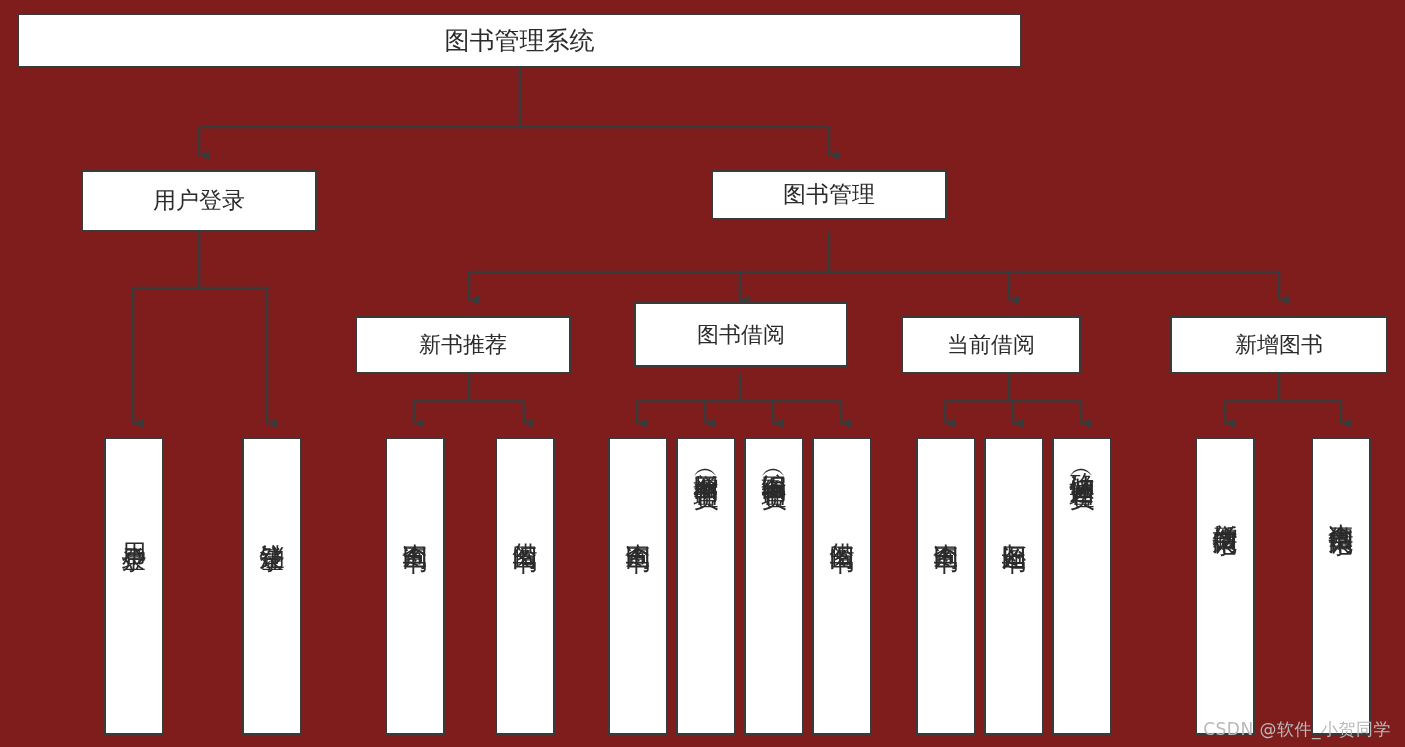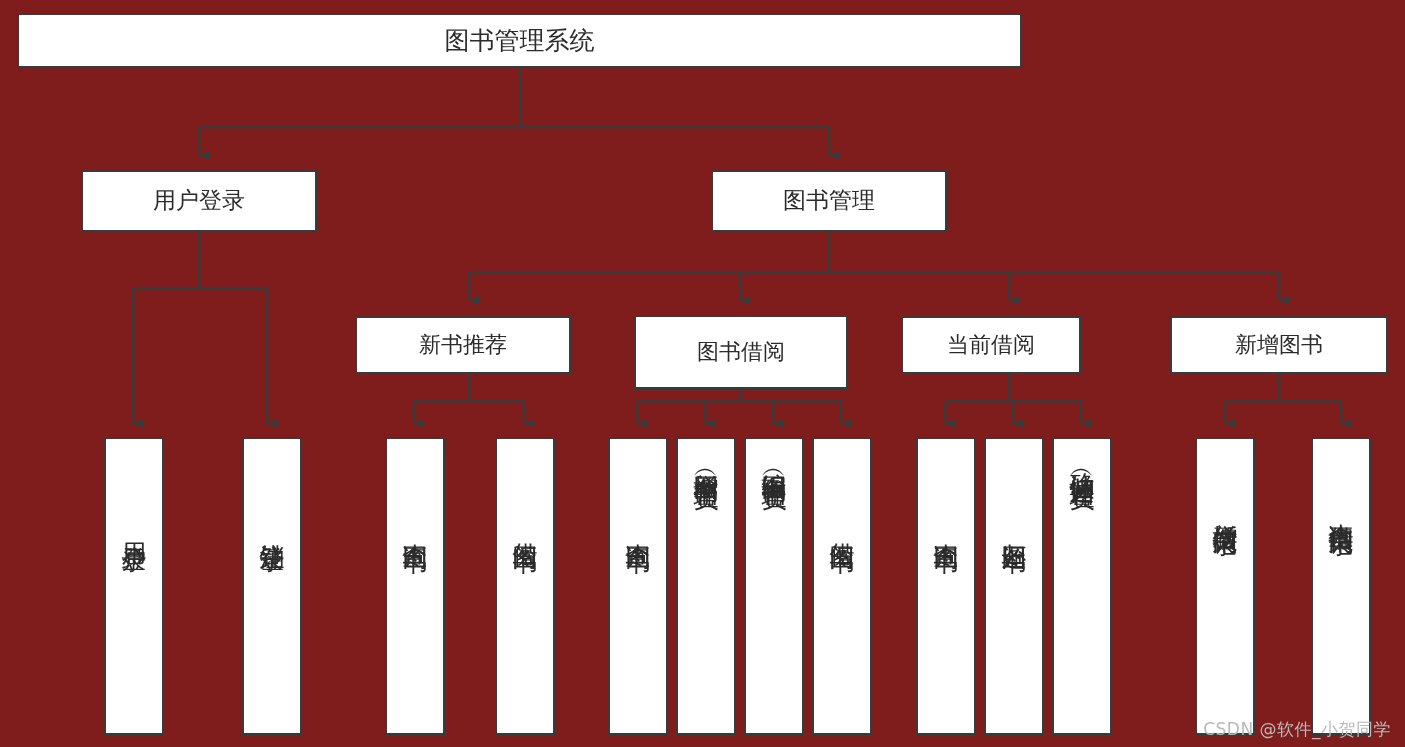--- a/index.html
+++ b/index.html
@@ -136,28 +136,28 @@
     </g>
   </svg>
 
   <div class="node level-root" style="left:17px; top:13px; width:1005px; height:55px;">
     <span class="node-label">图书管理系统</span>
   </div>
 
   <div class="node level-2" style="left:81px; top:170px; width:236px; height:62px;">
     <span class="node-label">用户登录</span>
   </div>
-  <div class="node level-2" style="left:711px; top:170px; width:236px; height:62px;">
+  <div class="node level-2" style="left:711px; top:170px; width:236px; height:50px;">
     <span class="node-label">图书管理</span>
   </div>
 
   <div class="node level-3" style="left:355px; top:316px; width:216px; height:58px;">
     <span class="node-label">新书推荐</span>
   </div>
-  <div class="node level-3" style="left:634px; top:315px; width:214px; height:74px;">
+  <div class="node level-3" style="left:634px; top:302px; width:214px; height:65px;">
     <span class="node-label">图书借阅</span>
   </div>
   <div class="node level-3" style="left:901px; top:316px; width:180px; height:58px;">
     <span class="node-label">当前借阅</span>
   </div>
   <div class="node level-3" style="left:1170px; top:316px; width:218px; height:58px;">
     <span class="node-label">新增图书</span>
   </div>
 
   <div class="node level-leaf leaf-short" style="left:104px; top:437px; width:60px; height:298px;">

